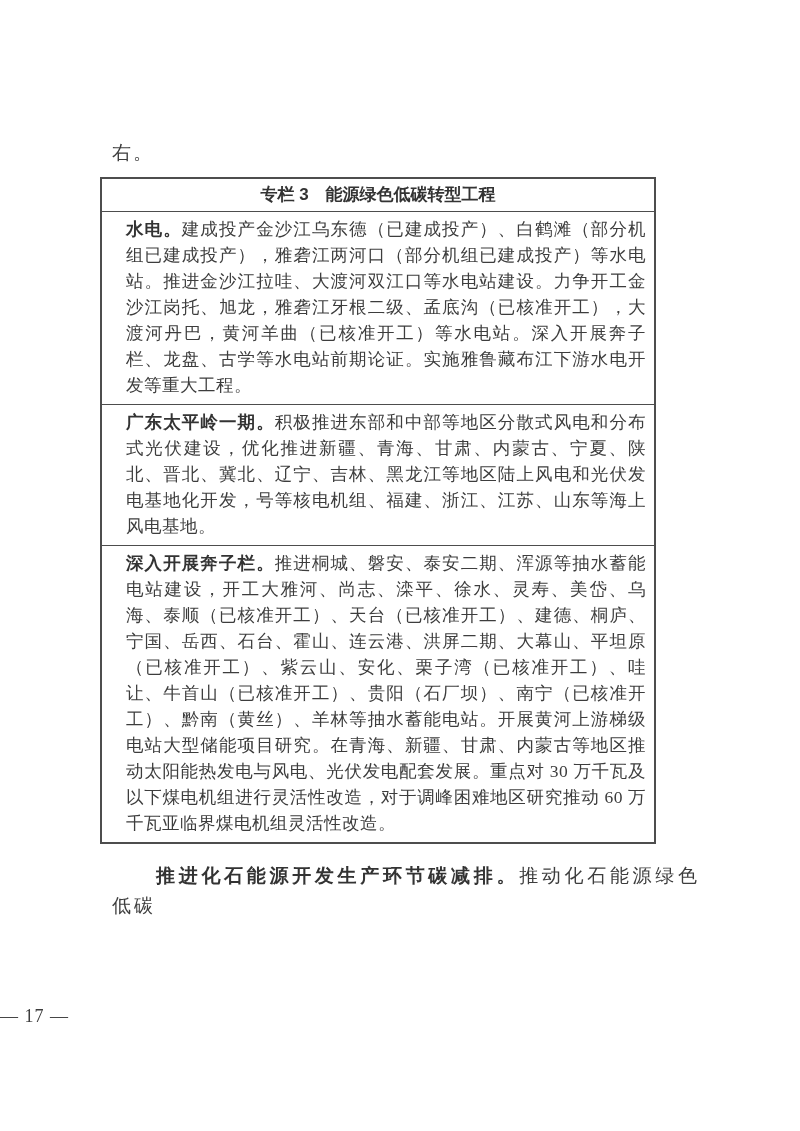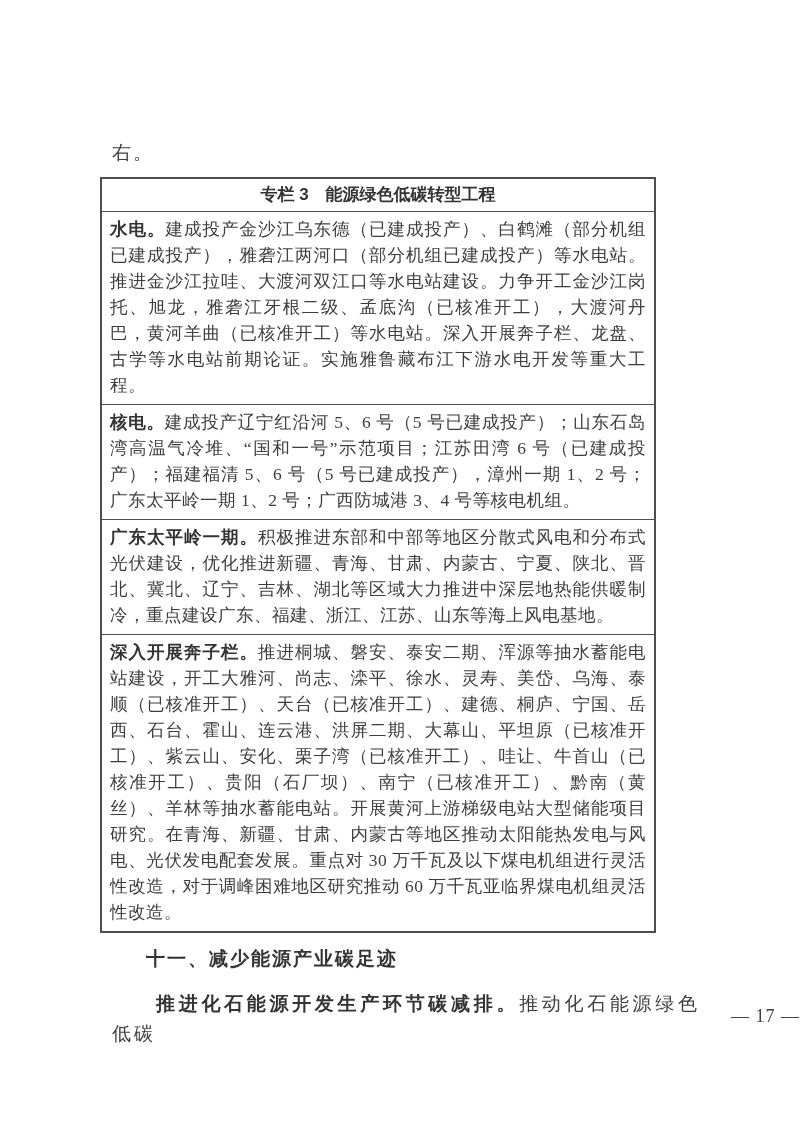--- a/index.html
+++ b/index.html
@@ -36,21 +36,21 @@
     font-weight: bold;
     font-size: 17px;
     line-height: 24px;
     padding: 4px 6px;
     color: #333333;
     border-bottom: 1px solid #4d4d4d;
     white-space: pre-wrap;
   }
   .panel-row {
     border-bottom: 1px solid #4d4d4d;
-    padding: 4px 8px 6px 8px;
+    padding: 4px 8px 6px 24px;
   }
   .panel-row:last-child { border-bottom: none; }
   .panel-row p {
     margin: 0;
     font-size: 17.5px;
     line-height: 26px;
     letter-spacing: 0.5px;
     text-align: justify;
   }
   .row-label {
@@ -73,55 +73,51 @@
     line-height: 30px;
     letter-spacing: 3px;
     text-align: justify;
   }
   .body-paragraph b { font-weight: bold; color: #333333; }
   .page-number {
     position: absolute;
     top: 1006px;
     left: 0;
     right: 0;
-    text-align: right;
+    text-align: left;
     font-size: 18px;
     letter-spacing: 1px;
     color: #3d3d3d;
   }
 </style>
 </head>
 <body>
 
 <div class="page">
   <div class="content">
 
     <p class="leading-text">右。</p>
 
     <div class="panel">
       <div class="panel-title">专栏 3　能源绿色低碳转型工程</div>
 
       <div class="panel-row">
         <p><span class="row-label">水电。</span><span>建成投产金沙江乌东德（已建成投产）、白鹤滩（部分机组已建成投产），雅砻江两河口（部分机组已建成投产）等水电站。推进金沙江拉哇、大渡河双江口等水电站建设。力争开工金沙江岗托、旭龙，雅砻江牙根二级、孟底沟（已核准开工），大渡河丹巴，黄河羊曲（已核准开工）等水电站。深入开展奔子栏、龙盘、古学等水电站前期论证。实施雅鲁藏布江下游水电开发等重大工程。</span></p>
       </div>
 
-      <div class="panel-row">
-        <p><span class="row-label">核电。</span><span>建成投产辽宁红沿河 5、6 号（5 号已建成投产）；山东石岛湾高温气冷堆、“国和一号”示范项目；江苏田湾 6 号（已建成投产）；福建福清 5、6 号（5 号已建成投产），漳州一期 1、2 号；广东太平岭一期 1、2 号；广西防城港 3、4 号等核电机组。</span></p>
-      </div>
 
       <div class="panel-row">
-        <p><span class="row-label">广东太平岭一期。</span><span>积极推进东部和中部等地区分散式风电和分布式光伏建设，优化推进新疆、青海、甘肃、内蒙古、宁夏、陕北、晋北、冀北、辽宁、吉林、湖北等区域大力推进中深层地热能供暖制冷，重点建设广东、福建、浙江、江苏、山东等海上风电基地。</span></p>
+        <p><span class="row-label">广东太平岭一期。</span><span>积极推进东部和中部等地区分散式风电和分布式光伏建设，优化推进新疆、青海、甘肃、内蒙古、宁夏、陕北、晋北、冀北、辽宁、吉林、黑龙江等地区陆上风电和光伏发电基地化开发，号等核电机组、福建、浙江、江苏、山东等海上风电基地。</span></p>
       </div>
 
 
       <div class="panel-row">
         <p><span class="row-label">深入开展奔子栏。</span><span>推进桐城、磐安、泰安二期、浑源等抽水蓄能电站建设，开工大雅河、尚志、滦平、徐水、灵寿、美岱、乌海、泰顺（已核准开工）、天台（已核准开工）、建德、桐庐、宁国、岳西、石台、霍山、连云港、洪屏二期、大幕山、平坦原（已核准开工）、紫云山、安化、栗子湾（已核准开工）、哇让、牛首山（已核准开工）、贵阳（石厂坝）、南宁（已核准开工）、黔南（黄丝）、羊林等抽水蓄能电站。开展黄河上游梯级电站大型储能项目研究。在青海、新疆、甘肃、内蒙古等地区推动太阳能热发电与风电、光伏发电配套发展。重点对 30 万千瓦及以下煤电机组进行灵活性改造，对于调峰困难地区研究推动 60 万千瓦亚临界煤电机组灵活性改造。</span></p>
       </div>
     </div>
 
-    <h2 class="section-heading">十一、减少能源产业碳足迹</h2>
 
     <p class="body-paragraph"><b>推进化石能源开发生产环节碳减排。</b><span>推动化石能源绿色低碳</span></p>
 
   </div>
 
   <div class="page-number">— 17 —</div>
 </div>
 
 </body></html>

